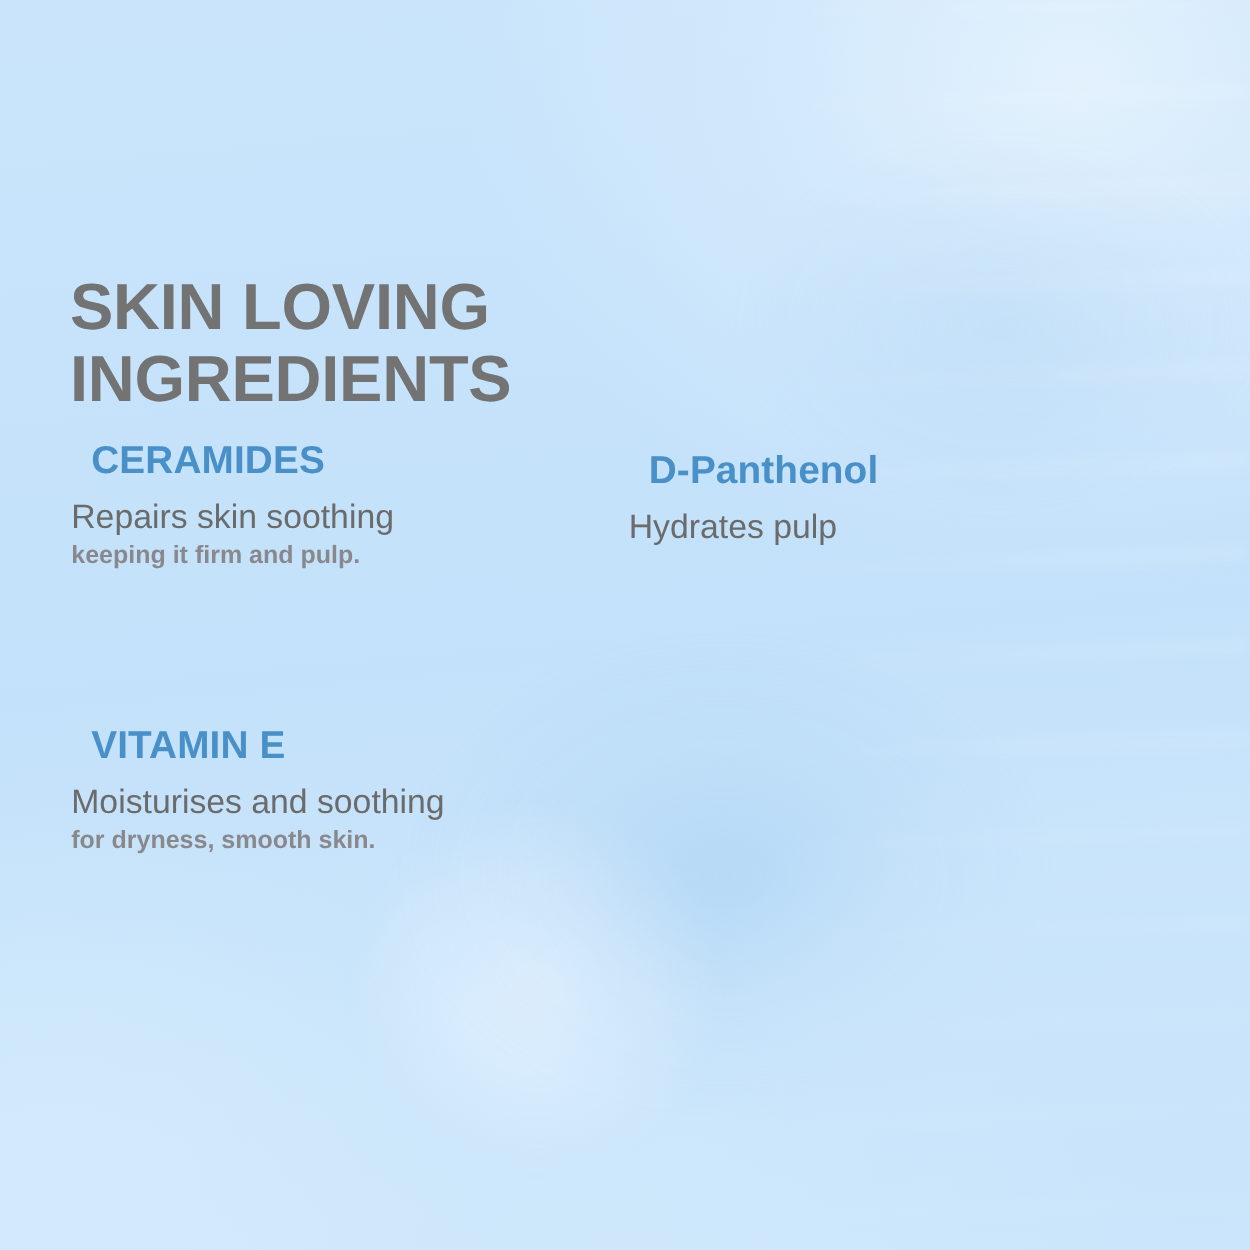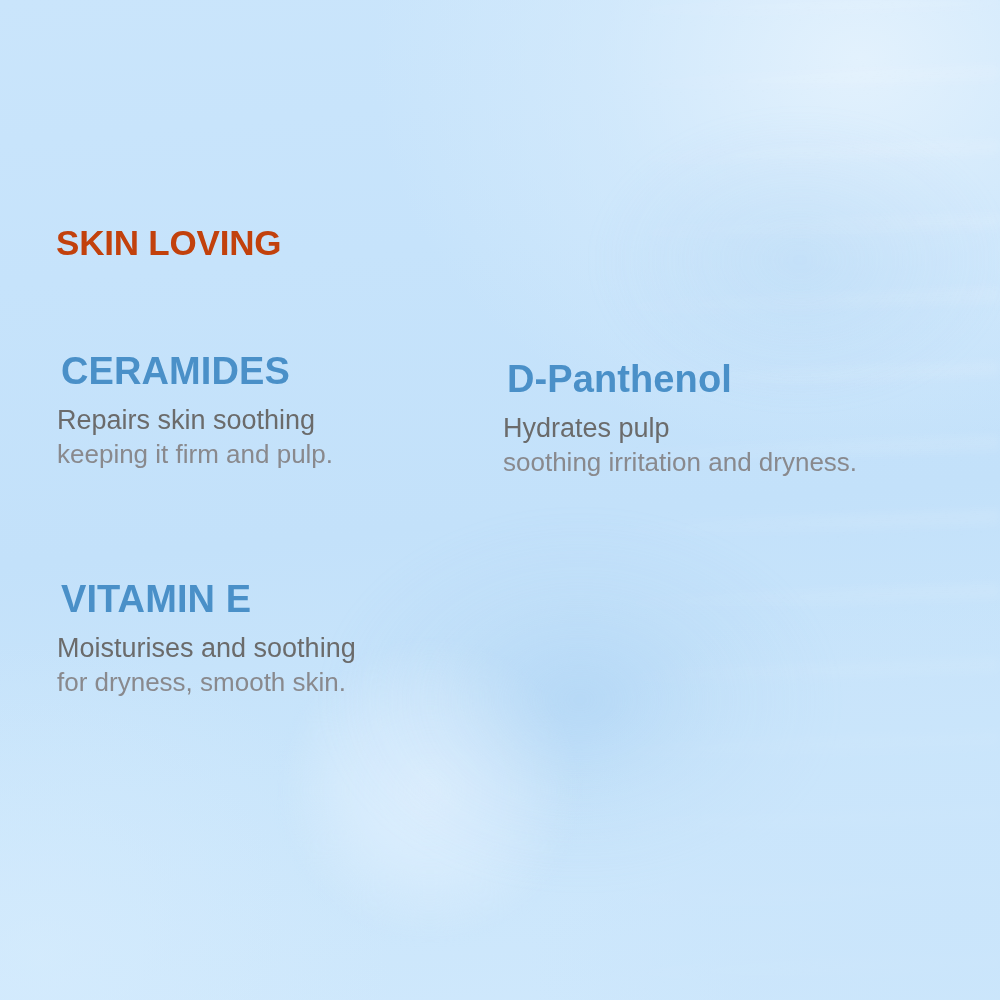--- a/index.html
+++ b/index.html
@@ -189,58 +189,58 @@
 
   
   .content {
     position: absolute;
     inset: 0;
   }
 
   .headline {
     position: absolute;
     left: 56px;
-    top: 200px;
+    top: 182px;
     width: 520px;
-    color: #c2410c;
-    font-size: 35px;
+    color: #737373;
+    font-size: 52px;
     font-weight: bold;
     line-height: 1.12;
     letter-spacing: -0.2px;
     text-transform: uppercase;
   }
   .headline .hl-line { display: block; white-space: nowrap; }
 
   .block { position: absolute; }
 
   .block-heading {
     color: #4a90c8;
-    font-size: 38px;
+    font-size: 31px;
     font-weight: bold;
     line-height: 1.05;
     letter-spacing: 0.1px;
-    margin: 0 0 11px 4px;
+    margin: 0 0 11px 16px;
     white-space: nowrap;
   }
 
   .block-body { margin: 0; }
 
   .body-primary {
     display: block;
     color: #6b6b6b;
     font-size: 27px;
     font-weight: 500;
     line-height: 1.30;
   }
 
   .body-secondary {
     display: block;
     color: #89898d;
-    font-size: 26px;
-    font-weight: 400;
+    font-size: 20px;
+    font-weight: 700;
     line-height: 1.30;
   }
 
   
   #block-ceramides   { left: 57px;  top: 352px; width: 430px; }
   #block-panthenol   { left: 503px; top: 360px; width: 400px; }
   #block-vitamin-e   { left: 57px;  top: 580px; width: 470px; }
 </style>
 </head>
 <body>
@@ -256,35 +256,35 @@
   <div class="bg-layer bg-ripple-outer"></div>
   <div class="bg-layer bg-ripple-main"></div>
   <div class="bg-layer bg-ripple-core"></div>
   <div class="bg-layer bg-shade"></div>
   <div class="bg-layer bg-wash-br"></div>
 
   <div class="content">
 
     <h1 class="headline">
       <span class="hl-line">SKIN LOVING</span>
+      <span class="hl-line">INGREDIENTS</span>
     </h1>
 
     <div class="block" id="block-ceramides">
       <h2 class="block-heading">CERAMIDES</h2>
       <p class="block-body">
         <span class="body-primary">Repairs skin soothing</span>
         <span class="body-secondary">keeping it firm and pulp.</span>
       </p>
     </div>
 
     <div class="block" id="block-panthenol">
       <h2 class="block-heading">D-Panthenol</h2>
       <p class="block-body">
         <span class="body-primary">Hydrates pulp</span>
-        <span class="body-secondary">soothing irritation and dryness.</span>
       </p>
     </div>
 
     <div class="block" id="block-vitamin-e">
       <h2 class="block-heading">VITAMIN E</h2>
       <p class="block-body">
         <span class="body-primary">Moisturises and soothing</span>
         <span class="body-secondary">for dryness, smooth skin.</span>
       </p>
     </div>

